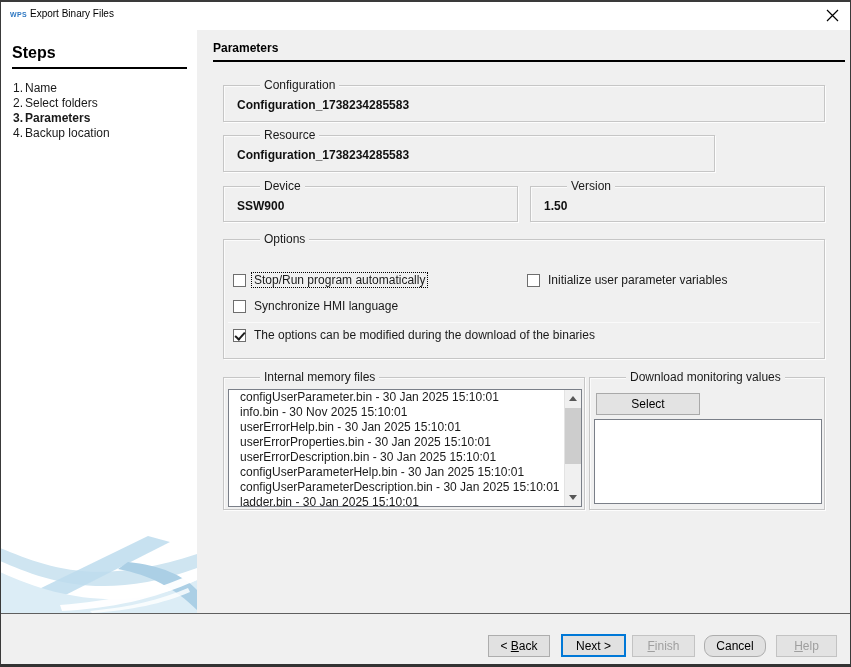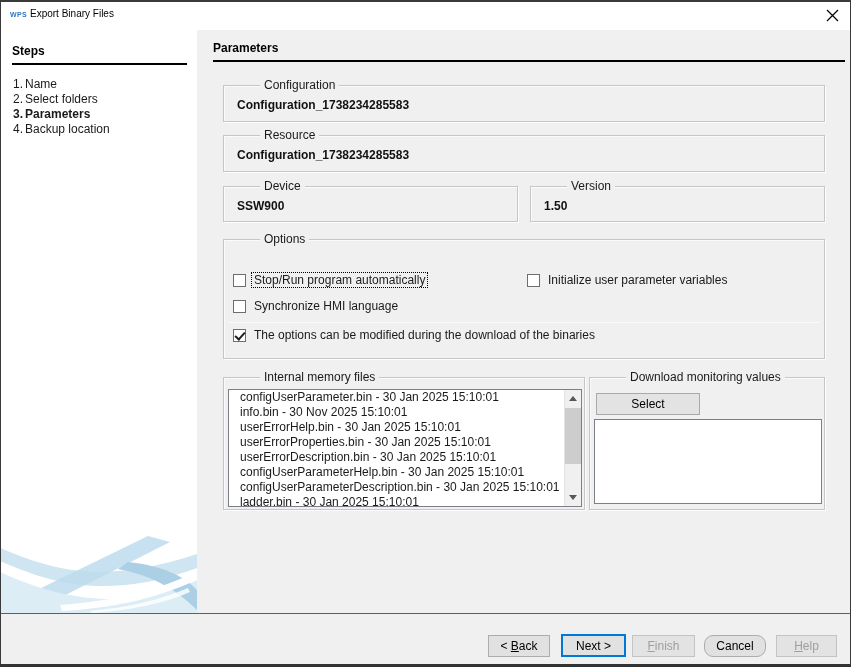--- a/index.html
+++ b/index.html
@@ -20,21 +20,21 @@
     color:#2f78c2; letter-spacing:.3px;
   }
   .title { position:absolute; left:30px; top:8px; font-size:10px; color:#000; }
   .closebox {
     position:absolute; right:6px; top:4px; width:26px; height:22px;
     display:flex; align-items:center; justify-content:center;
   }
   
   .sidebar { position:absolute; left:0; top:30px; width:197px; height:583px; background:#ffffff; overflow:hidden; }
   .steps-title {
-    margin:14px 10px 0 12px; font-weight:bold; font-size:12px; color:#000;
+    margin:14px 10px 0 12px; font-weight:bold; font-size:16px; color:#000;
     padding-bottom:5px; border-bottom:2px solid #000;
   }
   .steps-list { margin-top:12px; }
   .step { display:flex; line-height:15px; font-size:12px; }
   .step .num { width:25px; padding-left:13px; }
   .step.active { font-weight:bold; }
   .swoosh { position:absolute; left:0; bottom:0; width:197px; height:105px; }
   
   .content { position:absolute; left:197px; top:30px; width:654px; height:583px; background:#f0f0f0; }
   .heading {
@@ -44,21 +44,21 @@
   .group {
     position:absolute; border:1px solid #c6c6c6;
     box-shadow:1px 1px 0 #fdfdfd, inset 1px 1px 0 #fbfbfb;
   }
   .glabel {
     position:absolute; top:-8px; left:8px; background:#f0f0f0; padding:0 4px;
     font-size:12px; line-height:14px; white-space:nowrap;margin-left:28px;
   }
   .gvalue { position:absolute; left:13px; top:12px; font-weight:bold; font-size:12px; color:#111; white-space:nowrap; }
   .g-config  { left:26px;  top:55px;  width:602px; height:37px; }
-  .g-resource{ left:26px;  top:105px; width:602px; height:37px; }
+  .g-resource{ left:26px;  top:105px; width:492px; height:37px; }
   .g-device  { left:26px;  top:156px; width:295px; height:36px; }
   .g-version { left:333px; top:156px; width:295px; height:36px; }
   .g-options { left:26px;  top:209px; width:602px; height:120px; }
   .g-files   { left:26px;  top:347px; width:362px; height:133px; }
   .g-mon     { left:392px; top:347px; width:236px; height:133px; }
   
   .cb { position:absolute; display:flex; align-items:center; font-size:12px; white-space:nowrap; }
   .cb .box {
     flex:0 0 auto; width:13px; height:13px; background:#fff;
     border:1px solid #6e6e6e; margin-right:6px; position:relative;

